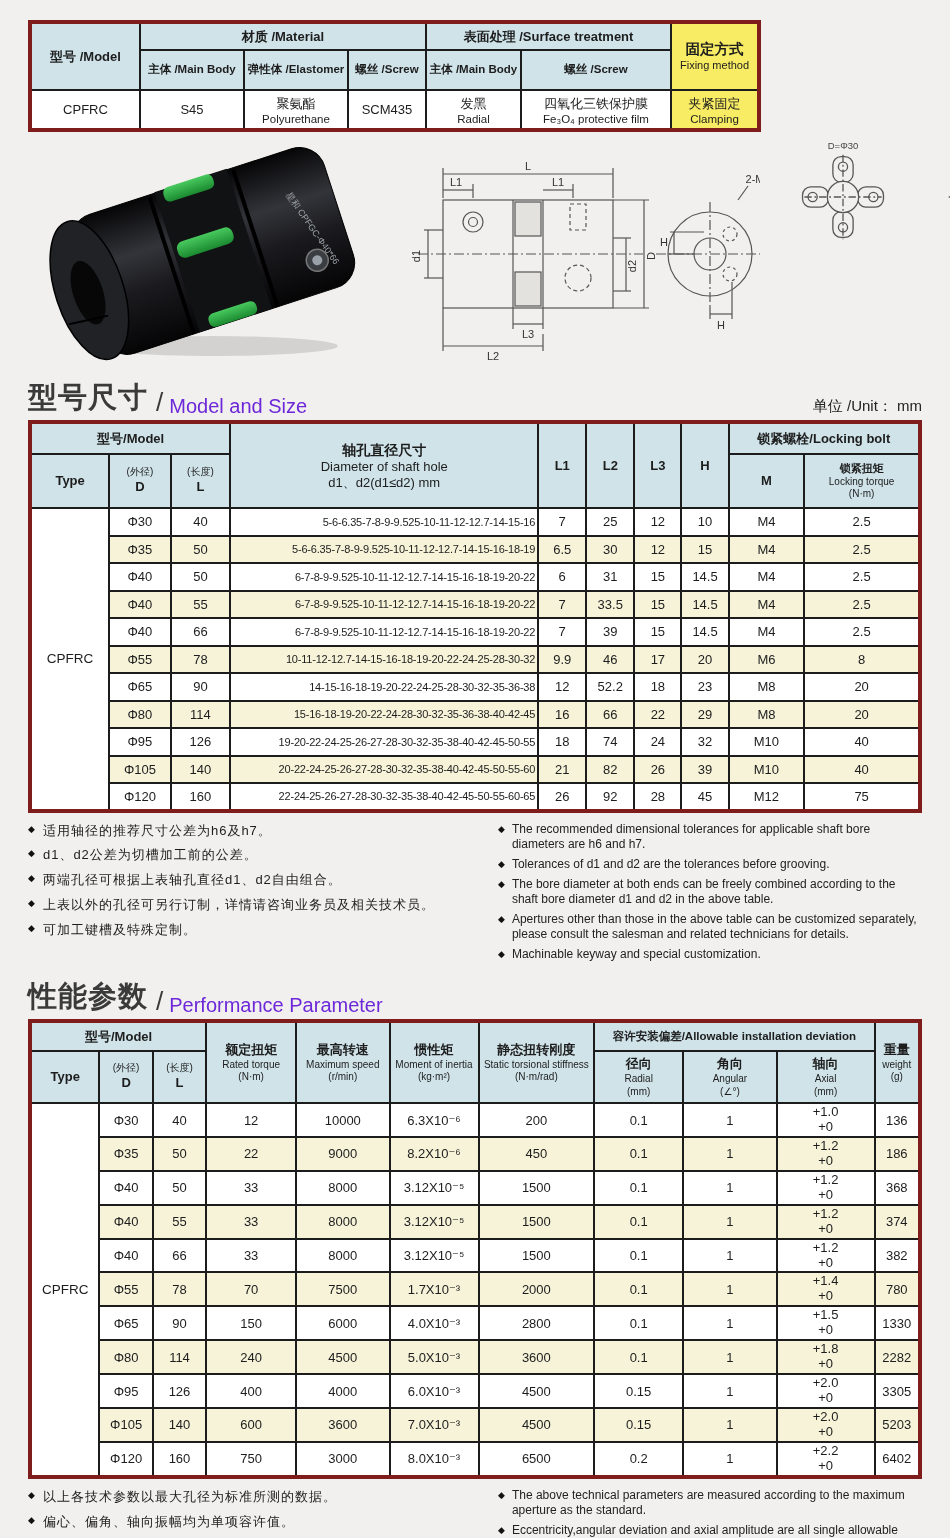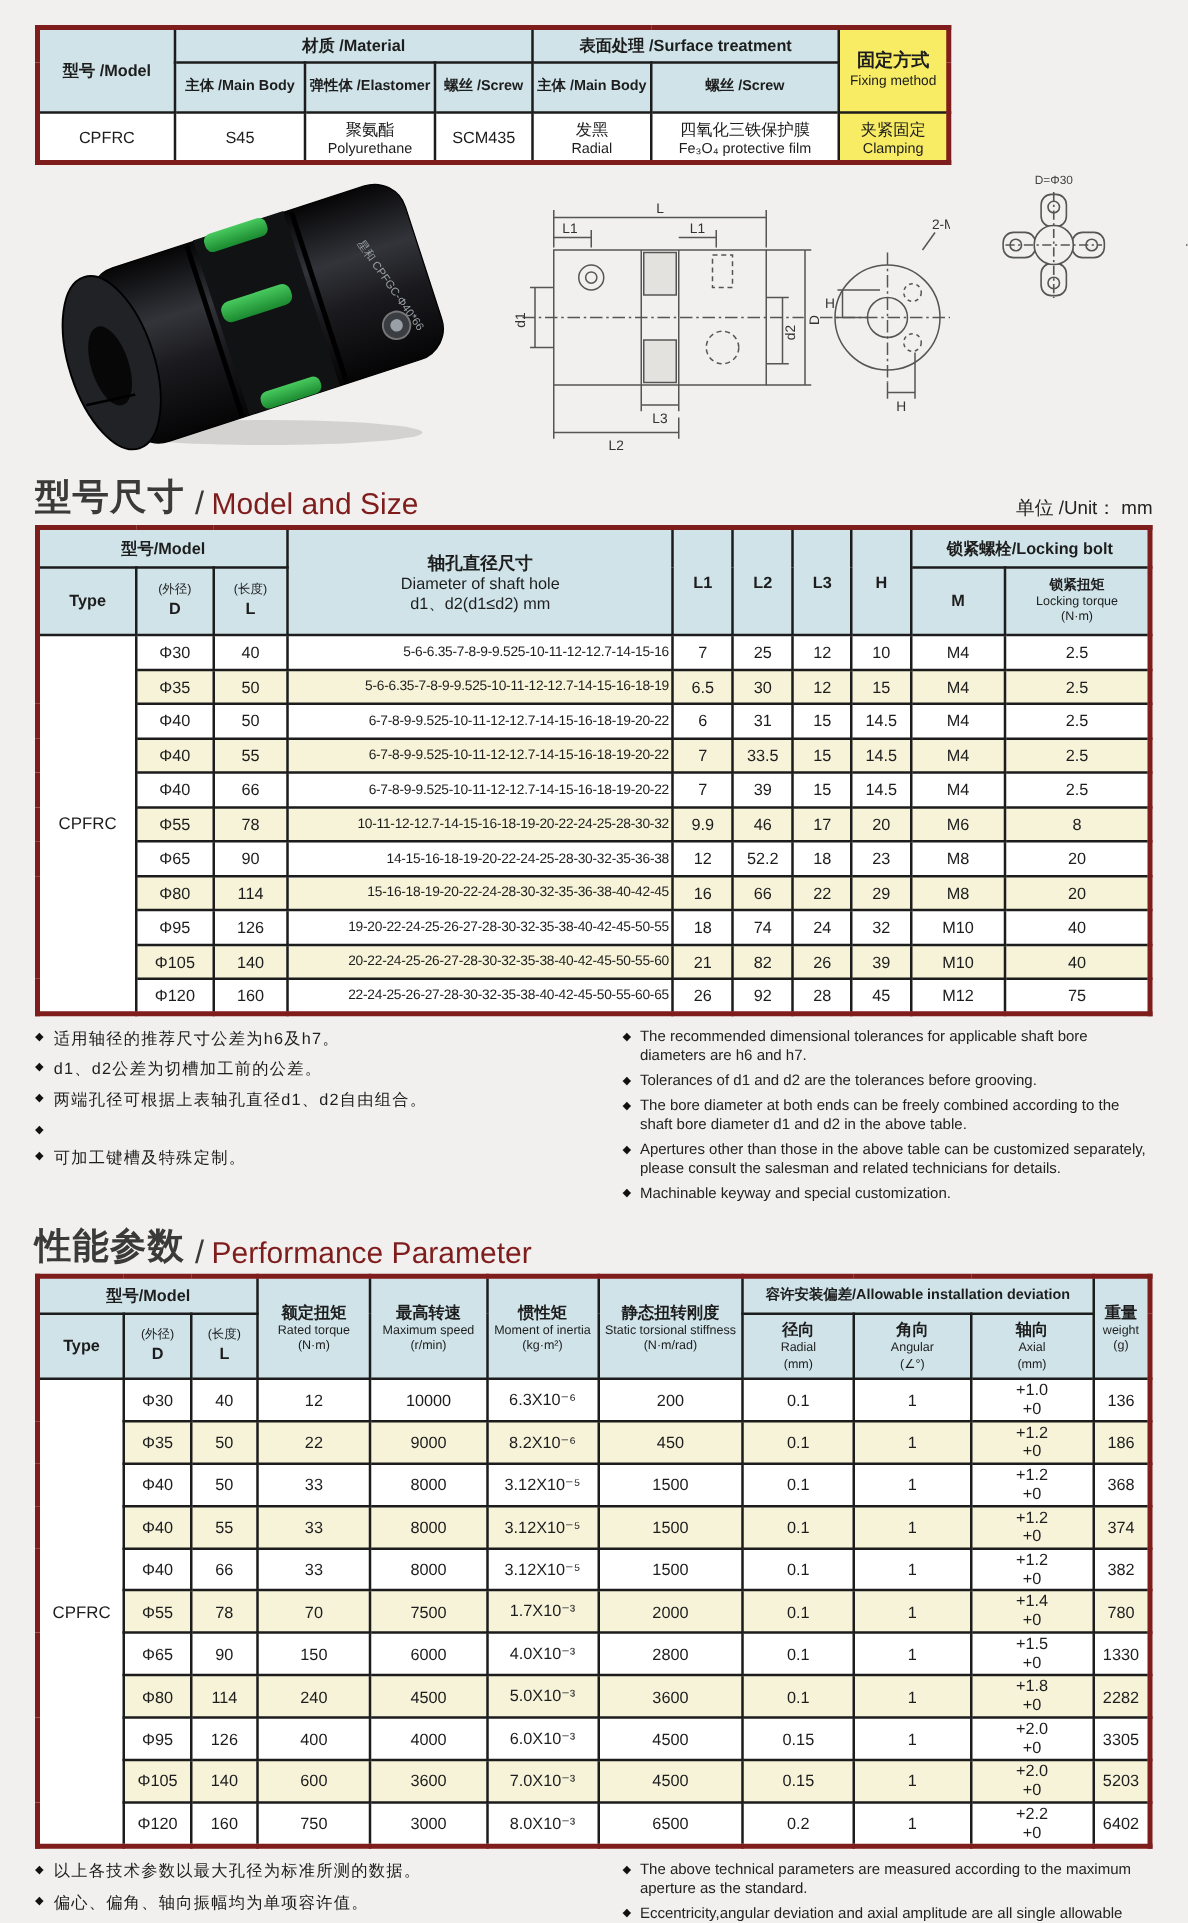--- a/index.html
+++ b/index.html
@@ -27,21 +27,21 @@
   .media-band{display:flex;height:230px;margin-top:6px;}
   .media-band svg{display:block;}
   
   .cross-col{flex:1;display:flex;align-items:center;padding-top:2px;}
   .cross-fig{width:150px;text-align:center;margin-bottom:4px;}
   .cross-fig .lab{font-size:9.5px;color:#444;margin-bottom:0px;}
   
   .sec-head{display:flex;align-items:flex-end;margin-top:10px;margin-bottom:2px;text-align:center;}
   .h-cn{font-size:29px;font-weight:bold;color:#3a3a3a;letter-spacing:1px;}
   .h-sep{font-size:26px;color:#3a3a3a;margin:0 6px 0 8px;}
-  .h-en{font-size:24px;color:#7f1d1d;}
+  .h-en{font-size:20px;color:#6d28d9;}
   .unit{margin-left:auto;font-size:15px;color:#222;padding-bottom:2px;}
   
   .size-tbl .hrow1 th{height:32px;}
   .size-tbl .hrow2 th{height:54px;}
   .size-tbl td{height:27.5px;}
   .perf-tbl .hrow1 th{height:30px;}
   .perf-tbl .hrow2 th{height:52px;}
   .perf-tbl td{height:26.5px;}
   tbody tr:nth-child(even) td{background:#f6f3d9;}
   td.type-cell{background:#fff !important;font-size:13.5px;}
@@ -533,20 +533,21 @@
       <li>
           <span class="blt">◆</span>
           <span>d1、d2公差为切槽加工前的公差。</span>
         </li>
       <li>
           <span class="blt">◆</span>
           <span>两端孔径可根据上表轴孔直径d1、d2自由组合。</span>
         </li>
       <li>
           <span class="blt">◆</span>
+          <span>上表以外的孔径可另行订制，详情请咨询业务员及相关技术员。</span>
         </li>
       <li>
           <span class="blt">◆</span>
           <span>可加工键槽及特殊定制。</span>
         </li>
     </ul>
     <ul class="notes-en">
       <li>
           <span class="blt">◆</span>
           <span>The recommended dimensional tolerances for applicable shaft bore diameters are h6 and h7.</span>

